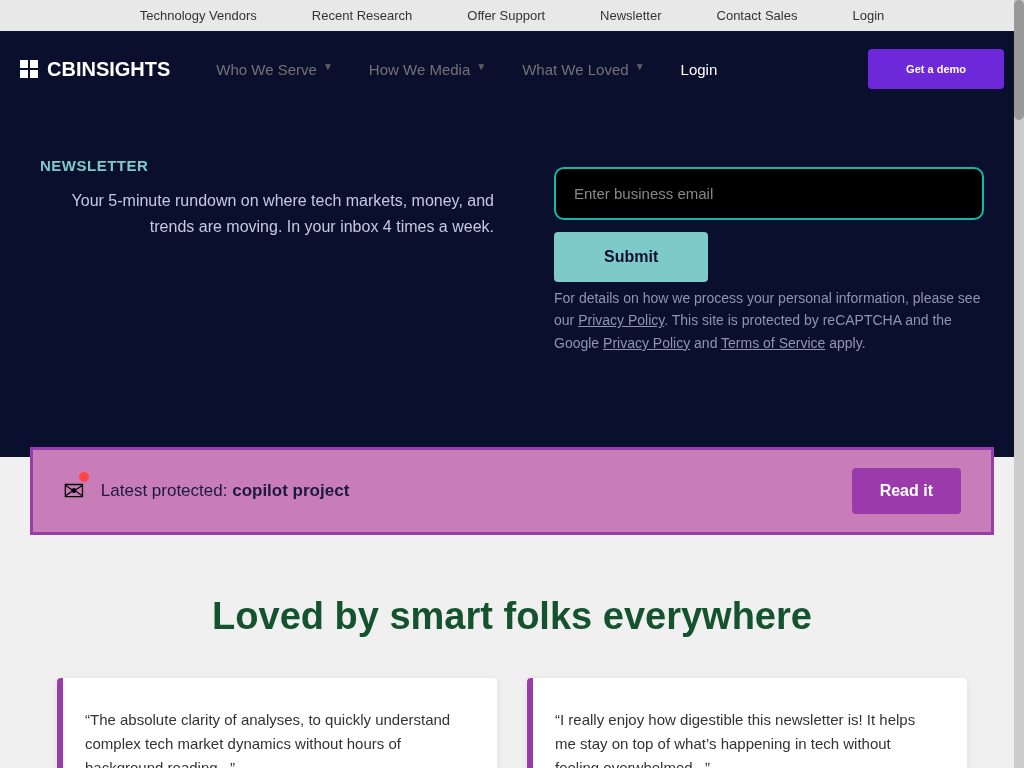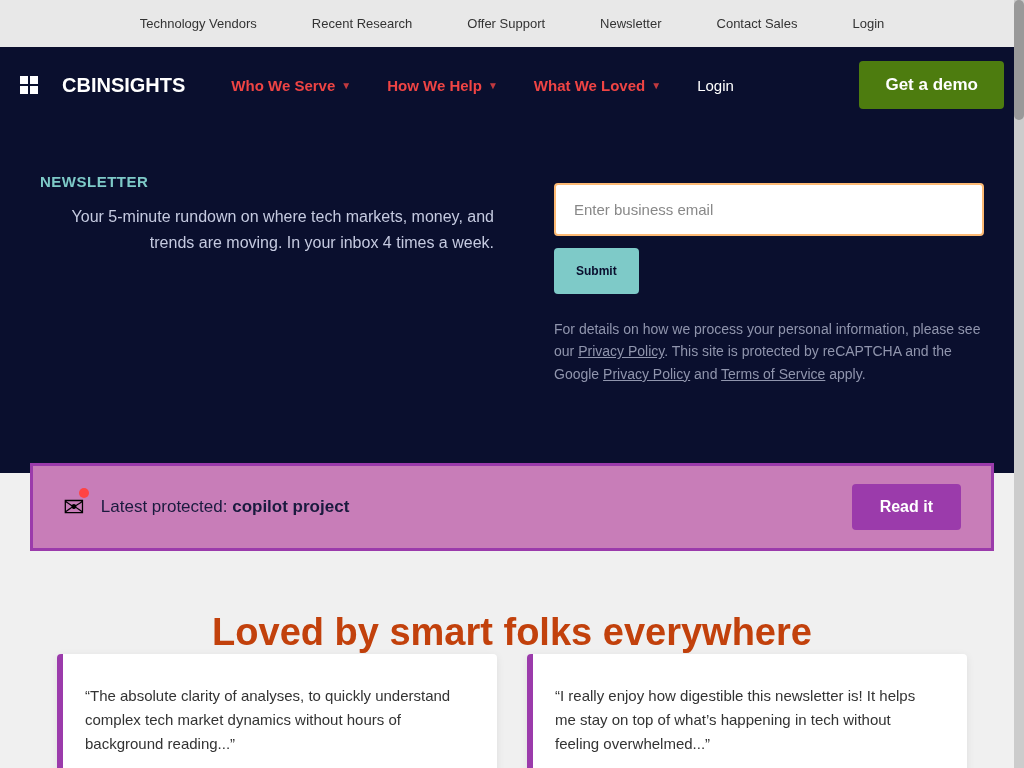--- a/index.html
+++ b/index.html
@@ -5,42 +5,42 @@
     * { margin: 0; padding: 0; box-sizing: border-box; }
     body { font-family: -apple-system, BlinkMacSystemFont, 'Segoe UI', sans-serif; background: #f0f0f0; width: 1024px; }
 
     
     .top-bar {
       background: #e8e8e8;
       display: flex;
       justify-content: center;
       align-items: center;
       gap: 55px;
-      padding: 16px 20px;
+      padding: 8px 20px;
       font-size: 13px;
       color: #333;
     }
     .top-bar a {
       text-decoration: none;
       color: #333;
       cursor: pointer;
     }
 
     
     .main-nav {
       background: #0a0f2e;
       display: flex;
       align-items: center;
       padding: 0 20px;
       height: 76px;
     }
     .logo {
       display: flex;
       align-items: center;
-      gap: 24px;
+      gap: 9px;
       color: white;
       font-weight: 800;
       font-size: 20px;
       margin-right: 30px;
       text-decoration: none;
       cursor: pointer;
     }
     .logo-icon {
       display: flex;
       gap: 2px;
@@ -55,48 +55,47 @@
       grid-template-columns: 1fr 1fr;
       gap: 2px;
     }
     .nav-items {
       display: flex;
       align-items: center;
       gap: 4px;
       flex: 1;
     }
     .nav-item {
-      color: #ef4444;
+      color: #737373;
       font-size: 15px;
       padding: 10px 16px;
       cursor: pointer;
       display: flex;
-      align-items: center;
+      align-items: flex-start;
       gap: 6px;
       border-radius: 4px;
       white-space: nowrap;
-      font-weight: bold;
     }
     .nav-item .chevron {
       font-size: 10px;
       opacity: 0.8;
     }
     .nav-login {
       color: white;
       font-size: 15px;
       padding: 10px 16px;
       cursor: pointer;
       text-decoration: none;
     }
     .get-demo-btn {
-      background: #4d7c0f;
+      background: #6d28d9;
       color: white;
       border: none;
-      padding: 14px 26px;
-      font-size: 17px;
+      padding: 14px 38px;
+      font-size: 11px;
       font-weight: 600;
       border-radius: 4px;
       cursor: pointer;
       white-space: nowrap;
       margin-left: auto;
     }
 
     
     .hero {
       background: #0a0f2e;
@@ -133,39 +132,39 @@
     }
     .hero-right {
       flex: 1;
       max-width: 430px;
       padding-top: 10px;
     }
     .email-input {
       width: 100%;
       padding: 16px 18px;
       font-size: 15px;
-      border: 2px solid #fdba74;
-      border-radius: 4px;
-      background: #ffffff;
+      border: 2px solid #14b8a6;
+      border-radius: 10px;
+      background: #000000;
       color: #888;
       margin-bottom: 12px;
       outline: none;
     }
     .email-input::placeholder { color: #888; }
     .submit-btn {
       background: #7ecac8;
       color: #0a0f2e;
       border: none;
-      padding: 16px 22px;
-      font-size: 12px;
+      padding: 16px 50px;
+      font-size: 16px;
       font-weight: 600;
       border-radius: 4px;
       cursor: pointer;
       display: block;
-      margin-bottom: 24px;
+      margin-bottom: 5px;
     }
     .privacy-text {
       color: #9095ad;
       font-size: 14px;
       line-height: 1.6;
     }
     .privacy-text a {
       color: #9095ad;
       text-decoration: underline;
       cursor: pointer;
@@ -224,21 +223,22 @@
 
     
     .loved-section {
       background: #f0f0f0;
       padding: 50px 40px 40px;
       text-align: center;
     }
     .loved-title {
       font-size: 38px;
       font-weight: 800;
-      color: #c2410c;
+      color: #14532d;
+      margin-bottom: 40px;
     }
     .testimonials {
       display: flex;
       gap: 30px;
       justify-content: center;
     }
     .testimonial-card {
       background: white;
       border-radius: 4px;
       padding: 30px 28px;
@@ -304,21 +304,21 @@
       </div>
     </div>
     <span>CBINSIGHTS</span>
   </div>
   <div class="nav-items">
     <div class="nav-item">
       <span>Who We Serve</span>
       <span class="chevron">▼</span>
     </div>
     <div class="nav-item">
-      <span>How We Help</span>
+      <span>How We Media</span>
       <span class="chevron">▼</span>
     </div>
     <div class="nav-item">
       <span>What We Loved</span>
       <span class="chevron">▼</span>
     </div>
     <a class="nav-login">Login</a>
   </div>
   <button class="get-demo-btn">Get a demo</button>
 </nav>

